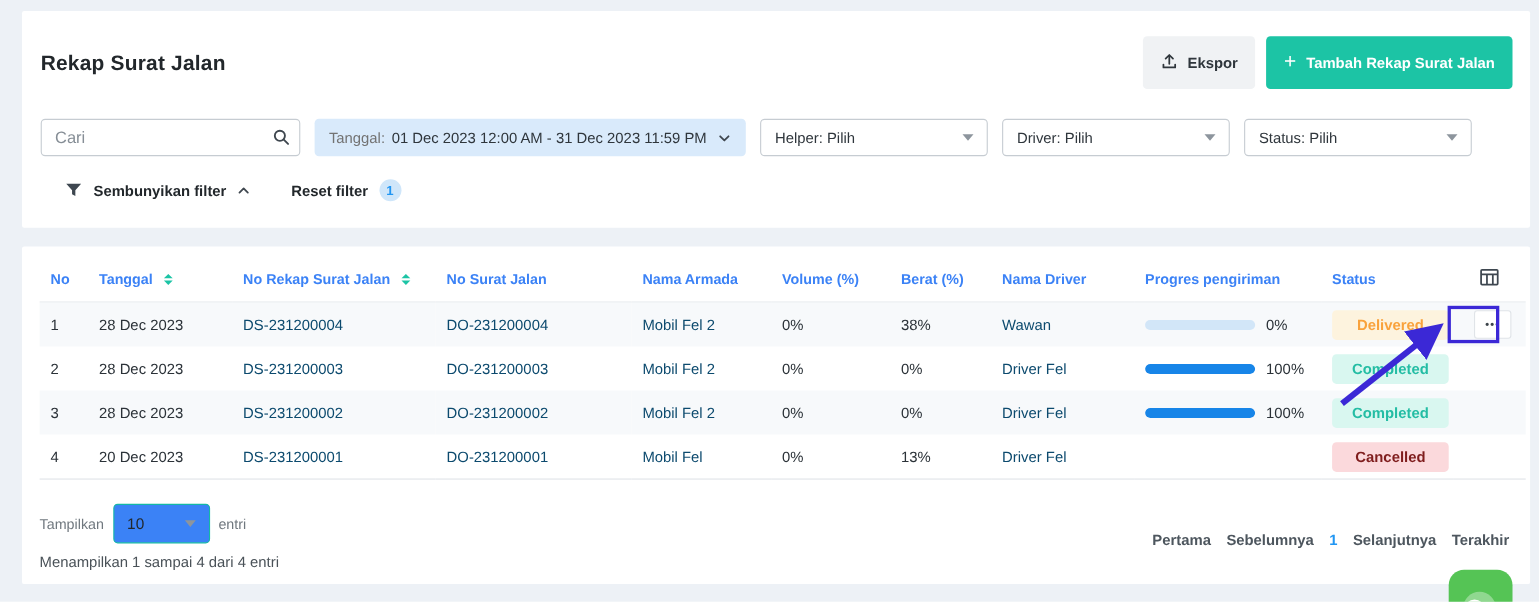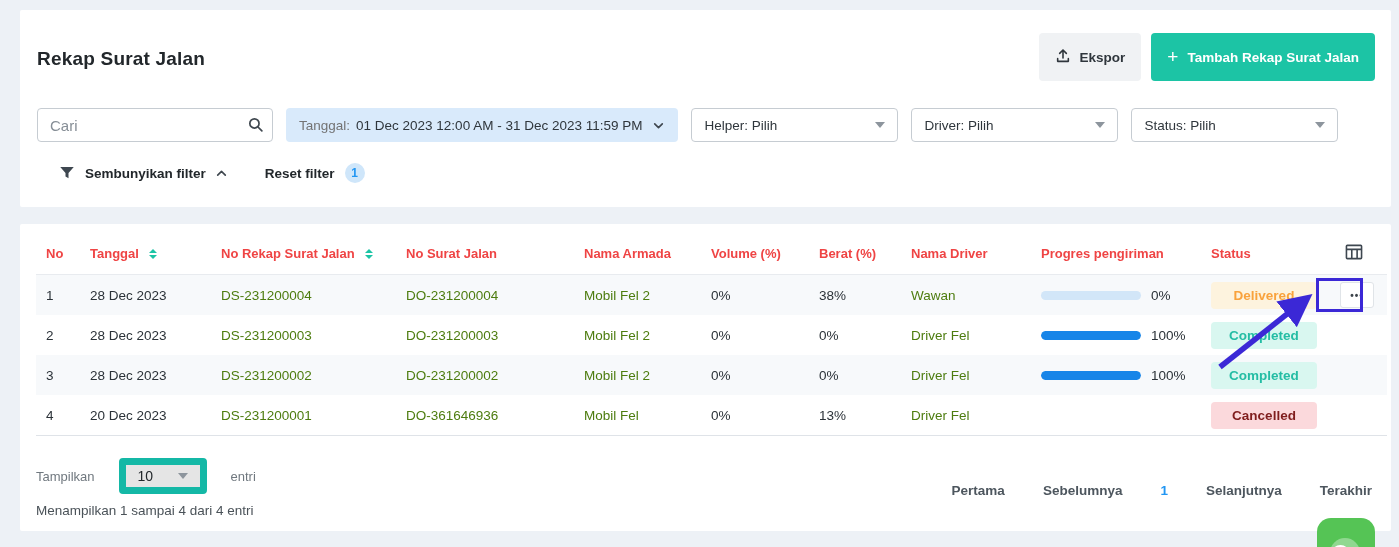--- a/index.html
+++ b/index.html
@@ -37,26 +37,26 @@
 
   .filter-toggle{position:absolute;left:38px;top:153px;display:flex;align-items:center;gap:9px;
        font-size:13.5px;font-weight:700;color:#22272b}
   .toggle-part{display:flex;align-items:center;gap:9px;cursor:pointer}
   .reset-part{display:flex;align-items:center;gap:10px;margin-left:28px;cursor:pointer}
   .badge-count{width:20px;height:20px;border-radius:50%;background:#cfe6fa;color:#2196f3;font-size:12px;
        display:flex;align-items:center;justify-content:center;font-weight:700}
 
   
   table{border-collapse:collapse;table-layout:fixed;margin:8px 16px 0;width:1351px}
-  thead th{height:42px;text-align:left;font-size:13px;font-weight:700;color:#ef4444;
+  thead th{height:42px;text-align:left;font-size:13px;font-weight:700;color:#3b82f6;
        padding:0 4px 0 10px;border-bottom:1px solid #e8ebef;white-space:nowrap}
   tbody td{height:40px;font-size:13.5px;color:#2b3238;padding:0 4px 0 10px;white-space:nowrap;overflow:visible}
   tbody tr:nth-child(odd){background:#f7f9fb}
   tbody tr:last-child td{border-bottom:1px solid #dfe3e8}
-  a.lnk{color:#4d7c0f;text-decoration:none;cursor:pointer}
+  a.lnk{color:#0c4a6e;text-decoration:none;cursor:pointer}
   .sort{display:inline-flex;flex-direction:column;margin-left:7px;vertical-align:middle;gap:2px;cursor:pointer}
   .sort i{width:0;height:0;border-left:4px solid transparent;border-right:4px solid transparent;display:block}
   .sort .up{border-bottom:4px solid #1cc4a5}
   .sort .dn{border-top:4px solid #1cc4a5}
   th.icon-th{text-align:center;padding:0}
   .colicon{cursor:pointer;display:inline-block;line-height:0}
 
   .prog{display:flex;align-items:center;gap:10px}
   .prog-track{width:100px;height:9px;border-radius:5px;background:#d2e6f8;overflow:hidden;display:inline-block}
   .prog-fill{height:100%;border-radius:5px;background:#1785e8;display:block}
@@ -66,27 +66,27 @@
        font-size:13.5px;font-weight:700}
   .badge.delivered{color:#f9a23c;background:#fdf3de}
   .badge.completed{color:#24bda4;background:#d9f7f0}
   .badge.cancelled{color:#7f1d1d;background:#fbd9dc}
 
   .act-cell{text-align:center}
   .dots-btn{width:34px;height:26px;border:1px solid #e0e4e8;background:#fff;border-radius:3px;color:#3c434a;
        font-size:10px;letter-spacing:1px;font-weight:700;cursor:pointer;font-family:inherit;padding:0}
 
   
-  .footer-left{position:absolute;left:16px;top:234px;display:flex;align-items:center;gap:24px;
+  .footer-left{position:absolute;left:16px;top:234px;display:flex;align-items:center;gap:8px;
        font-size:13px;color:#70787f}
   .page-size{display:flex;align-items:center;justify-content:space-between;width:88px;height:36px;
-       border:7px solid #14b8a6;border-radius:4px;padding:0 12px;box-sizing:border-box;color:#22272b;
-       font-size:14px;cursor:pointer;background:#e5e5e5}
+       border:1px solid #14b8a6;border-radius:4px;padding:0 12px;box-sizing:border-box;color:#22272b;
+       font-size:14px;cursor:pointer;background:#3b82f6}
   .showing{position:absolute;left:16px;top:279px;font-size:13.5px;color:#4a5258}
-  .pagination{position:absolute;right:19px;top:259px;display:flex;gap:38px;font-size:13.5px;font-weight:700;color:#4d565e}
+  .pagination{position:absolute;right:19px;top:259px;display:flex;gap:14px;font-size:13.5px;font-weight:700;color:#4d565e}
   .pagination span{cursor:pointer}
   .pagination .current{color:#2196f3}
 
   
   .ann-box{position:absolute;left:1316px;top:278px;width:47px;height:34px;border:3px solid #3b28d6;
        box-sizing:border-box;pointer-events:none;z-index:5}
   .ann-arrow{position:absolute;left:1210px;top:288px;pointer-events:none;z-index:5}
   .chat-btn{position:absolute;left:1317px;top:518px;width:58px;height:48px;border-radius:14px;
        background:#55c455;overflow:hidden;cursor:pointer;z-index:4}
   .chat-halo{position:absolute;left:13px;top:20px;width:30px;height:30px;border-radius:50%;background:rgba(255,255,255,.35)}
@@ -268,21 +268,21 @@
               <span class="prog-label">100%</span>
             </span>
           </td>
           <td><span class="badge completed">Completed</span></td>
           <td class="act-cell"></td>
         </tr>
         <tr>
           <td>4</td>
           <td>20 Dec 2023</td>
           <td><a class="lnk">DS-231200001</a></td>
-          <td><a class="lnk">DO-361646936</a></td>
+          <td><a class="lnk">DO-231200001</a></td>
           <td><a class="lnk">Mobil Fel</a></td>
           <td>0%</td>
           <td>13%</td>
           <td><a class="lnk">Driver Fel</a></td>
           <td></td>
           <td><span class="badge cancelled">Cancelled</span></td>
           <td class="act-cell"></td>
         </tr>
       </tbody>
   </table>

